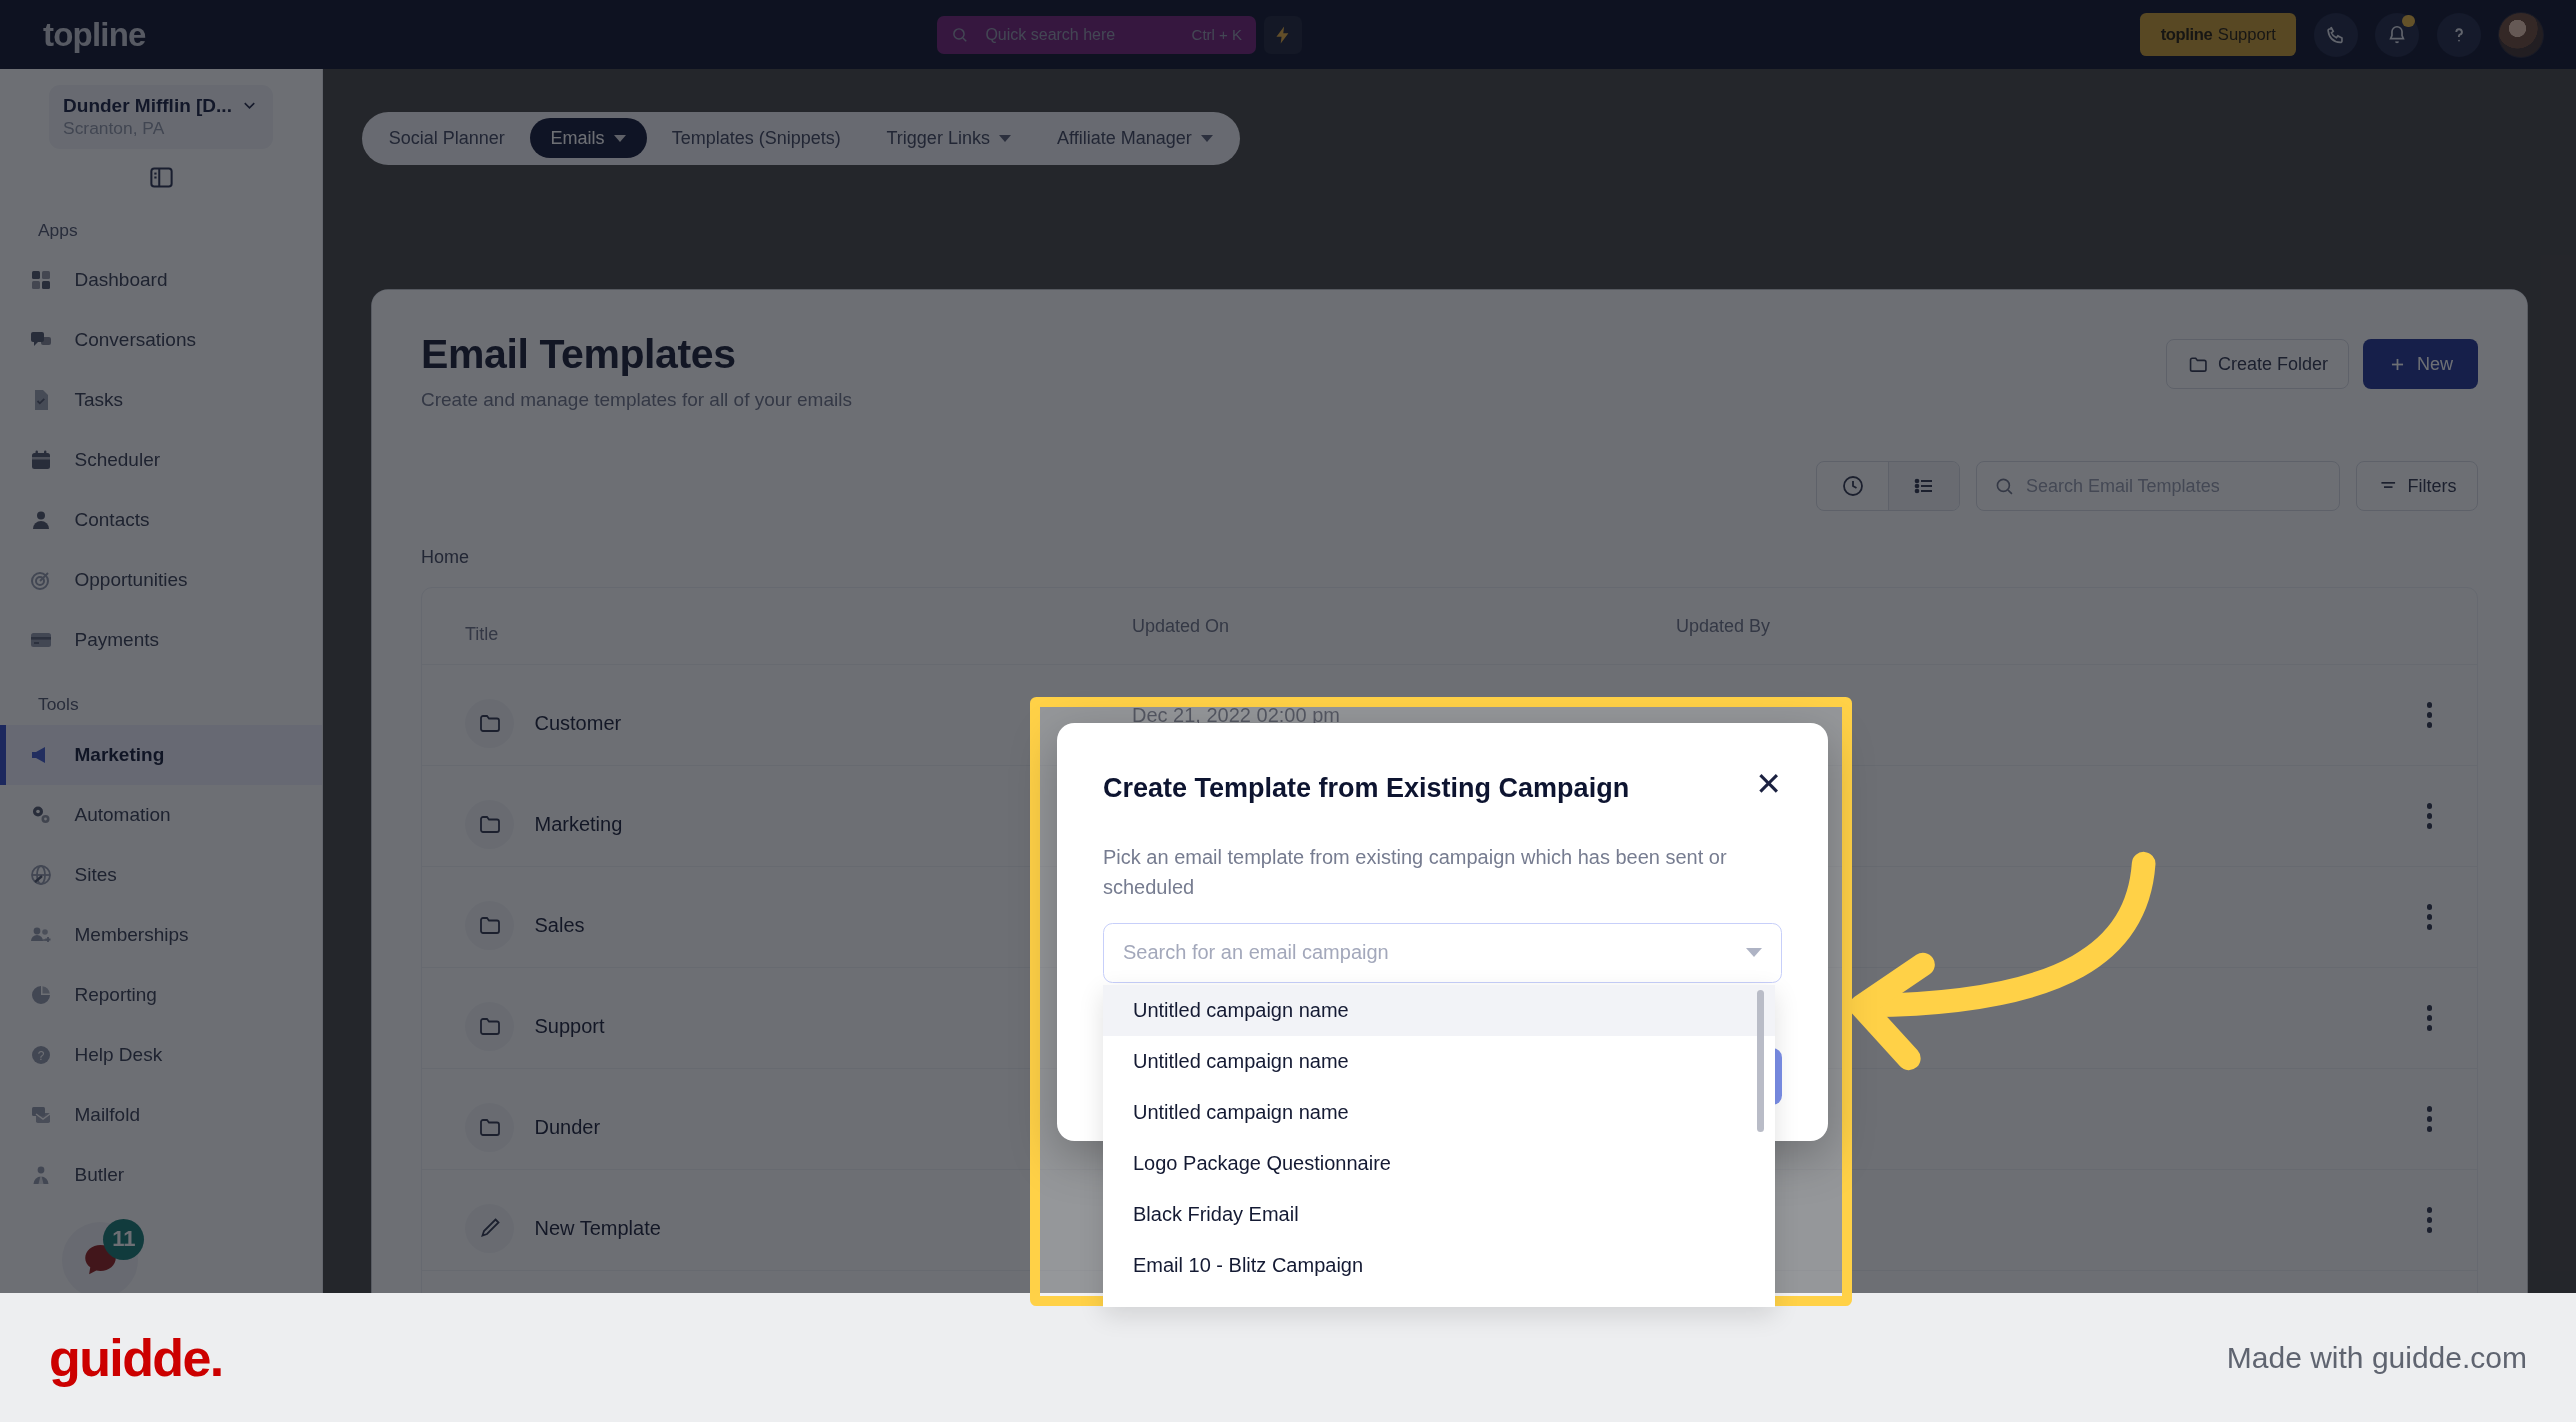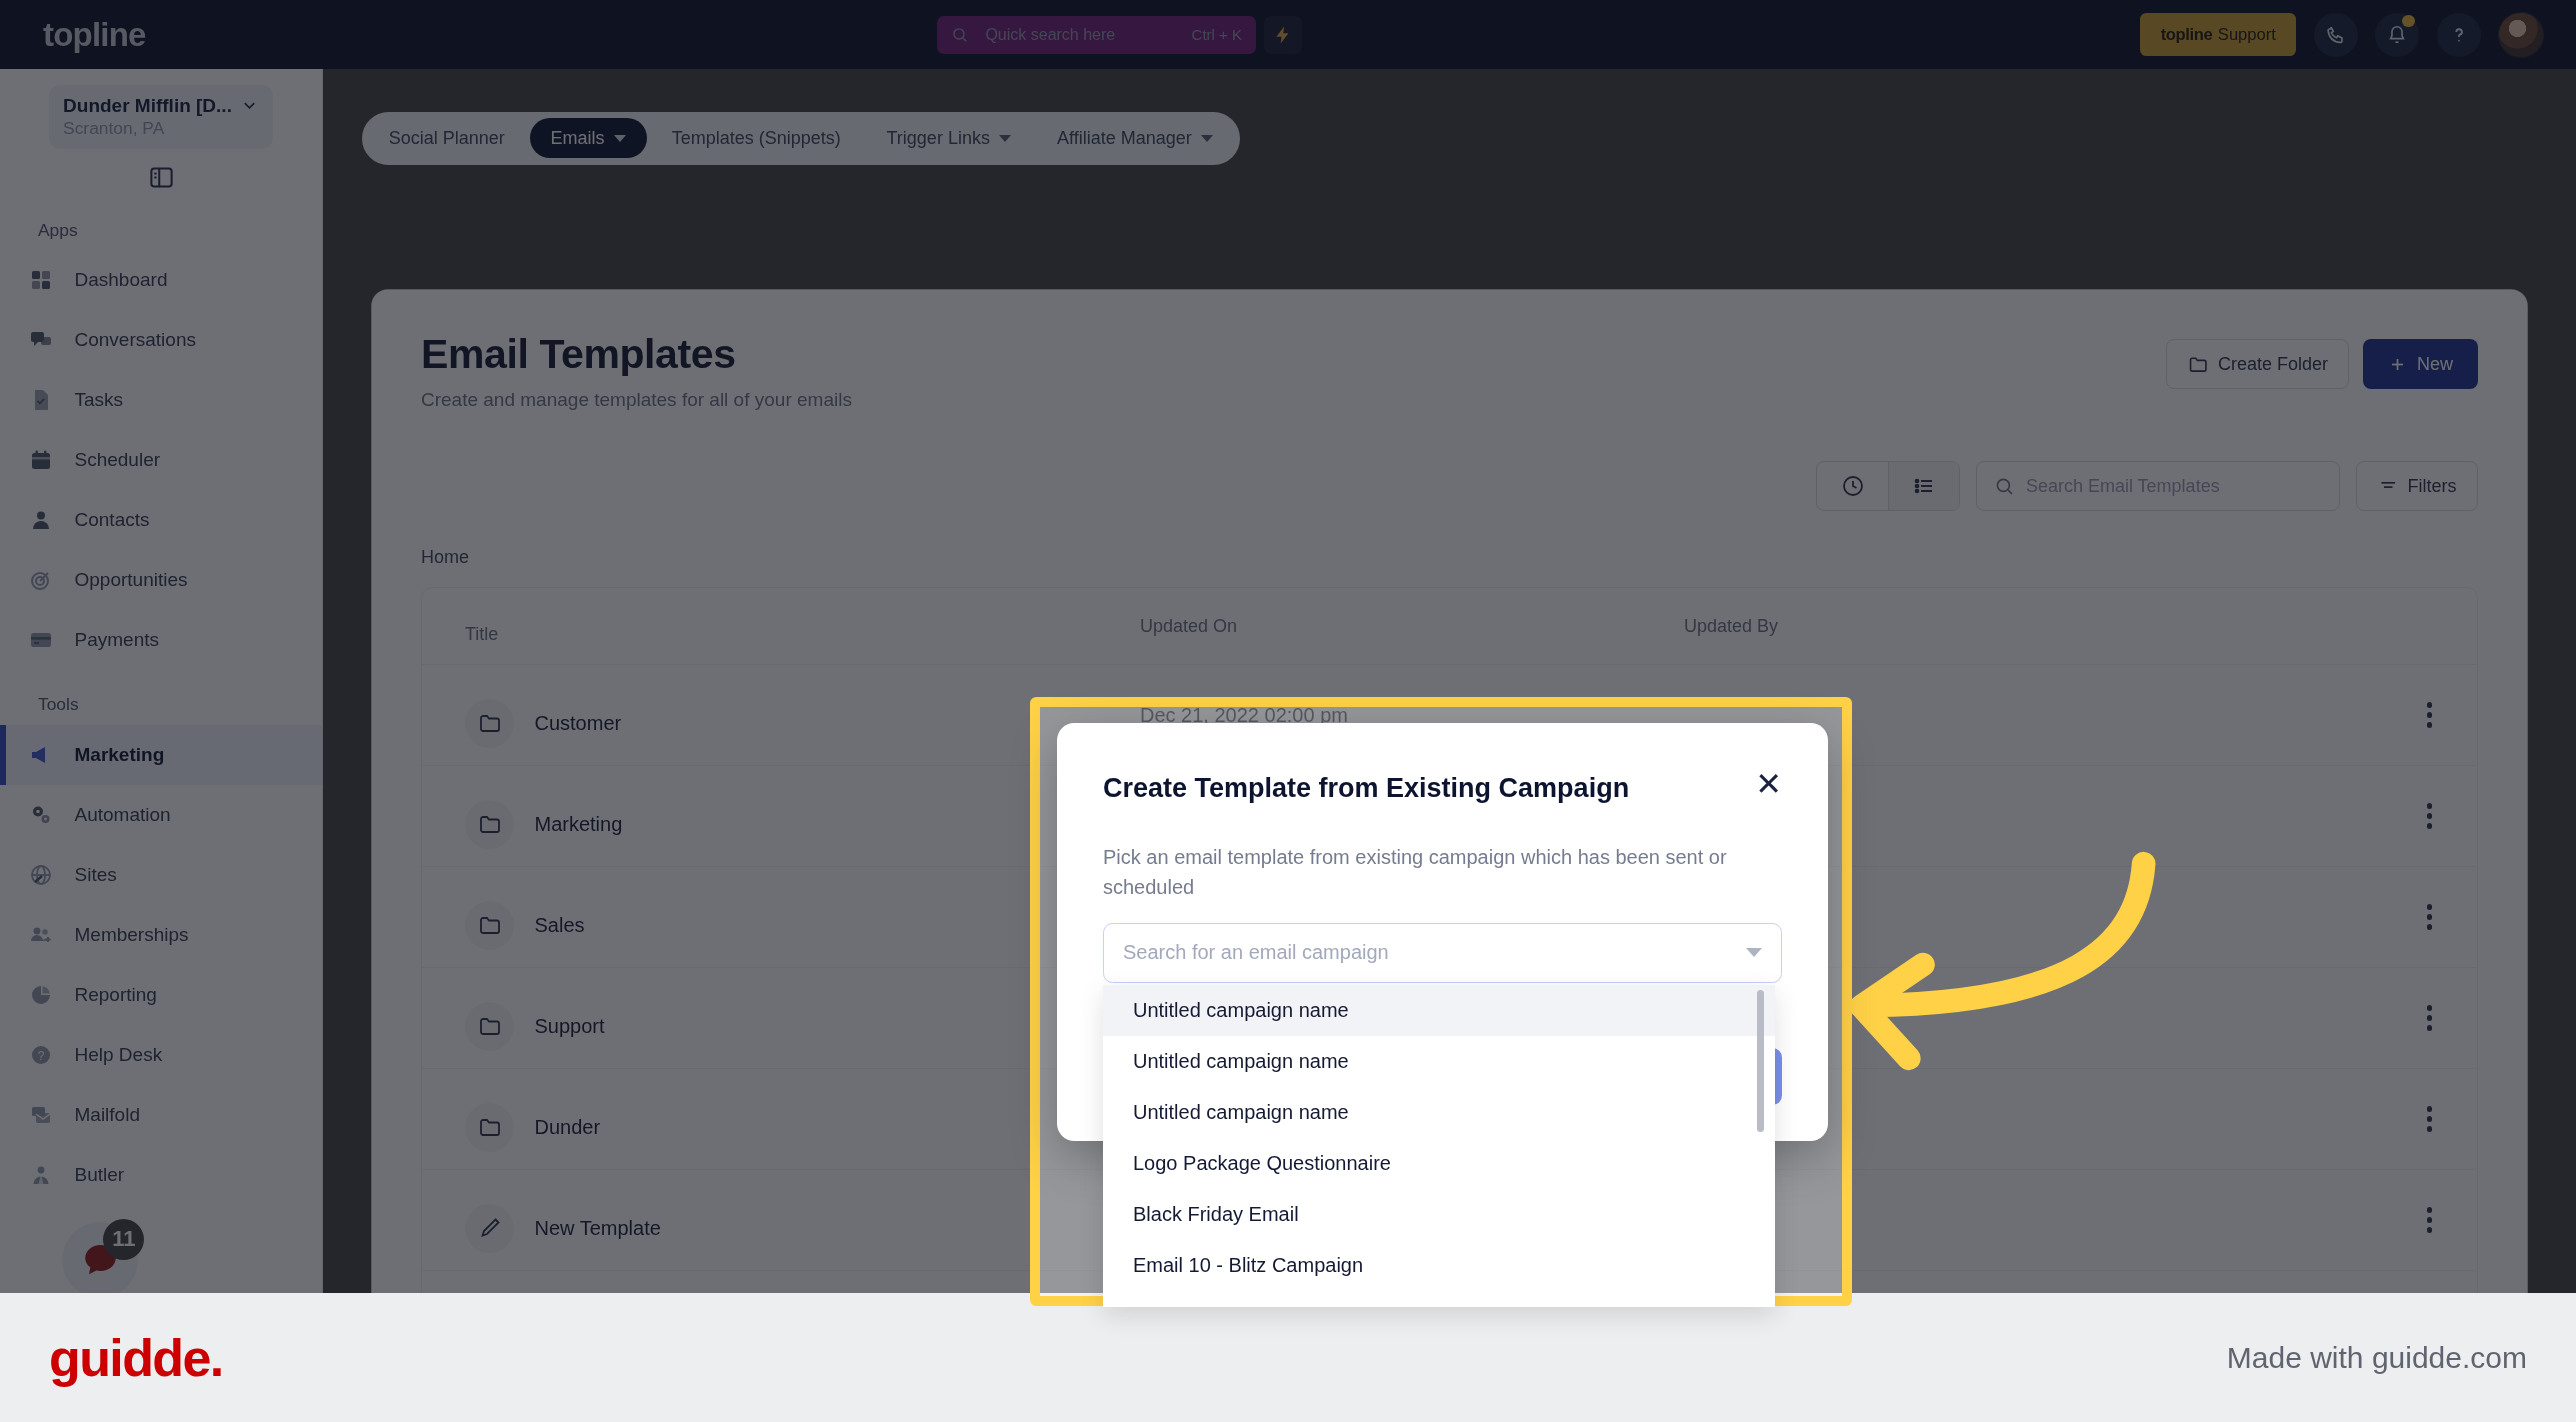--- a/index.html
+++ b/index.html
@@ -76,21 +76,21 @@
   .nav-item.active { background: #eef0fb; color: #0d1430; font-weight: 700; }
   .nav-item.active::before {
     content: ""; position: absolute; left: 0; top: 0; bottom: 0; width: 5.5px; background: #2b45c4;
   }
   .sb-fab {
     position: absolute; left: 62px; bottom: -4.7px; width: 76px; height: 76px; border-radius: 50%;
     background: #f1f2f6; display: flex; align-items: center; justify-content: center;
   }
   .sb-fab .badge {
     position: absolute; top: -3.2px; right: -6.3px; min-width: 41px; height: 41px; border-radius: 20.5px;
-    background: #404040; color: #fff; font-size: 22px; font-weight: 700;
+    background: #0f766e; color: #fff; font-size: 22px; font-weight: 700;
     display: flex; align-items: center; justify-content: center;
   }
 
   
   .content { position: absolute; top: 69px; left: 323px; right: 0; bottom: 0; background: #404040; overflow: hidden; }
   .tabbar {
     margin: 43px 0 0 39px; display: inline-flex; align-items: center;
     background: #f1f2f6; border-radius: 32px; padding: 6.3px; gap: 4.7px;
   }
   .tab {
@@ -124,21 +124,21 @@
   .search2 {
     width: 364px; height: 50px; border: 0.8px solid #d7dae3; border-radius: 8px;
     display: flex; align-items: center; gap: 11px; padding: 0 17.4px; font-size: 18px; color: #9399ac;
   }
   .breadcrumb { margin-top: 36px; font-size: 18px; color: #3c425a; }
   .tbl { margin-top: 19px; border: 0.8px solid #eceef3; border-radius: 11px; overflow: hidden; }
   .thead, .trow { display: flex; align-items: center; }
   .thead { height: 76px; font-size: 18px; color: #6a7085; }
   .trow { height: 101px; border-top: 0.8px solid #f0f1f5; font-size: 20px; color: #141a33; }
   .c1 { flex: 0 0 710px; padding-left: 43px; display: flex; align-items: center; gap: 20.5px; margin-top: 16px; }
-  .c2 { flex: 0 0 544px; margin-left: 8px; }
+  .c2 { flex: 0 0 544px; }
   .c3 { flex: 1; }
   .c4 { flex: 0 0 95px; display: flex; justify-content: center; }
   .fico { width: 49px; height: 49px; border-radius: 50%; background: #f4f5f8; display: flex; align-items: center; justify-content: center; }
   .kebab { display: flex; flex-direction: column; gap: 4.7px; }
   .kebab i { width: 5.5px; height: 5.5px; border-radius: 50%; background: #2a3049; display: block; }
 
   
   #dim { position: absolute; inset: 0 0 129px 0; background: rgba(20,22,30,0.62); z-index: 50; }
 
   

